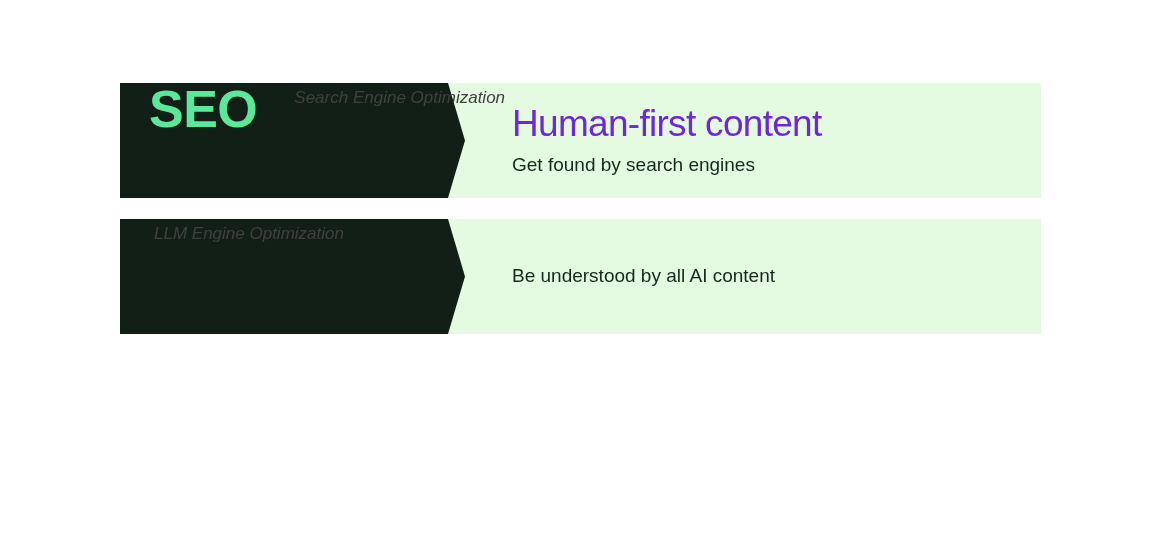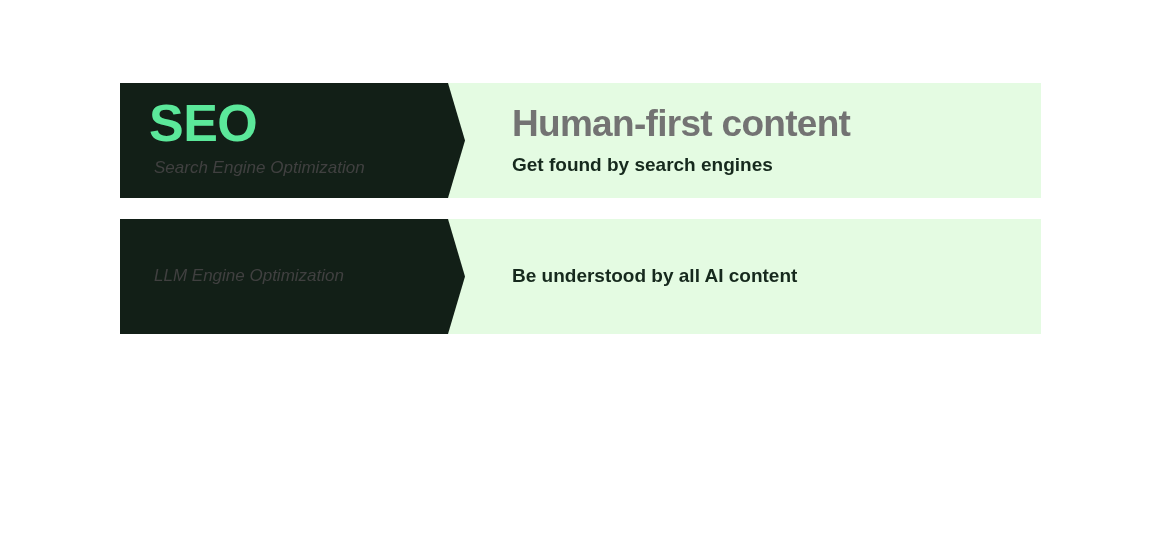--- a/index.html
+++ b/index.html
@@ -41,22 +41,22 @@
     -webkit-clip-path: polygon(0 0, 328px 0, 345px 57.5px, 328px 115px, 0 115px);
     clip-path: polygon(0 0, 328px 0, 345px 57.5px, 328px 115px, 0 115px);
   }
 
   .chev-inner {
     position: absolute;
     left: 29px;
     top: 0;
     height: 115px;
     display: flex;
-    flex-direction: column;
     justify-content: center;
+    gap: 32px;
   }
 
   .acronym {
     font-size: 52px;
     font-weight: 700;
     line-height: 1.0;
     letter-spacing: -0.5px;
     color: #5be89a;
     margin: 0 0 4px 0;
   }
@@ -75,30 +75,30 @@
     left: 392px;
     top: 0;
     height: 115px;
     display: flex;
     flex-direction: column;
     justify-content: center;
   }
 
   .headline {
     font-size: 37px;
-    font-weight: 700;
+    font-weight: 400;
     line-height: 1.05;
     letter-spacing: -0.7px;
-    color: #737373;
+    color: #6d28d9;
     margin: 0 0 10px 0;
   }
 
   .subline {
     font-size: 19px;
-    font-weight: 700;
+    font-weight: 400;
     line-height: 1.2;
     color: #16291d;
     margin: 0;
   }
 </style>
 </head>
 <body>
 
 <div class="board">
 

